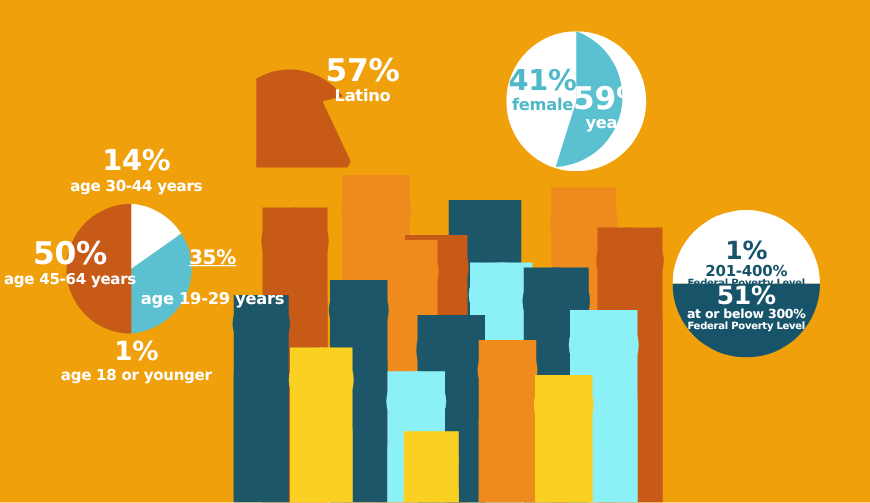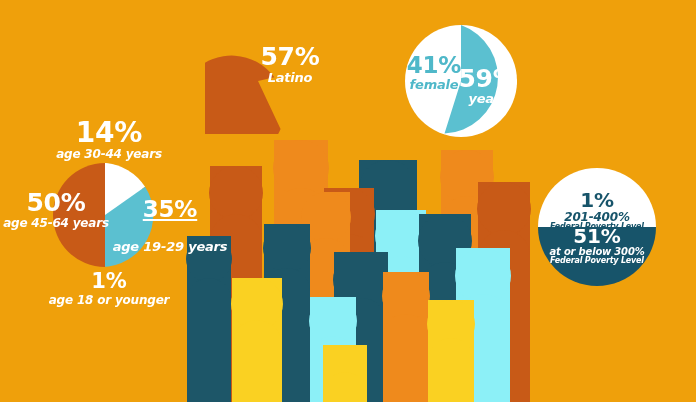--- a/index.html
+++ b/index.html
@@ -55,21 +55,20 @@
     white-space: nowrap;
     letter-spacing: -0.2px;
   }
   .pct {
     font-weight: bold;
     display: block;
   }
   .sub {
     font-weight: bold;
     display: block;
-    font-style: italic;
   }
   .white { color: #ffffff; }
   .tealtx { color: #4fb8c9; }
   .darktealtx { color: #17546a; }
 
   #charts-layer { z-index: 5; }
   #text-layer { z-index: 6; }
 </style>
 </head>
 <body>
@@ -225,31 +224,31 @@
       <span class="pct tealtx" style="font-size:23px;">41%</span>
       <span class="sub tealtx" style="font-size:13px;">female</span>
     </div>
 
     <div class="lbl" style="left:446px;top:66px;width:84px;">
       <span class="pct white" style="font-size:25px;">59%</span>
       <span class="sub white" style="font-size:13px;">years</span>
     </div>
 
     <div class="lbl" style="left:30px;top:118px;width:158px;">
-      <span class="pct white" style="font-size:28px;">14%</span>
+      <span class="pct white" style="font-size:23px;">14%</span>
       <span class="sub white" style="font-size:12px;margin-top:1px;">age 30-44 years</span>
     </div>
 
     <div class="lbl" style="left:-4px;top:190px;width:120px;">
       <span class="pct white" style="font-size:25px;">50%</span>
       <span class="sub white" style="font-size:12px;margin-top:1px;">age 45-64 years</span>
     </div>
 
     <div class="lbl" style="left:106px;top:198px;width:128px;">
-      <span class="pct white" style="font-size:23px;text-decoration:underline;">35%</span>
+      <span class="pct white" style="font-size:16px;text-decoration:underline;">35%</span>
       <span class="sub white" style="font-size:13px;margin-top:18px;">age 19-29 years</span>
     </div>
 
     <div class="lbl" style="left:34px;top:271px;width:150px;">
       <span class="pct white" style="font-size:21px;">1%</span>
       <span class="sub white" style="font-size:12px;margin-top:1px;">age 18 or younger</span>
     </div>
 
     <div class="lbl" style="left:538px;top:190px;width:118px;">
       <span class="pct darktealtx" style="font-size:20px;">1%</span>

